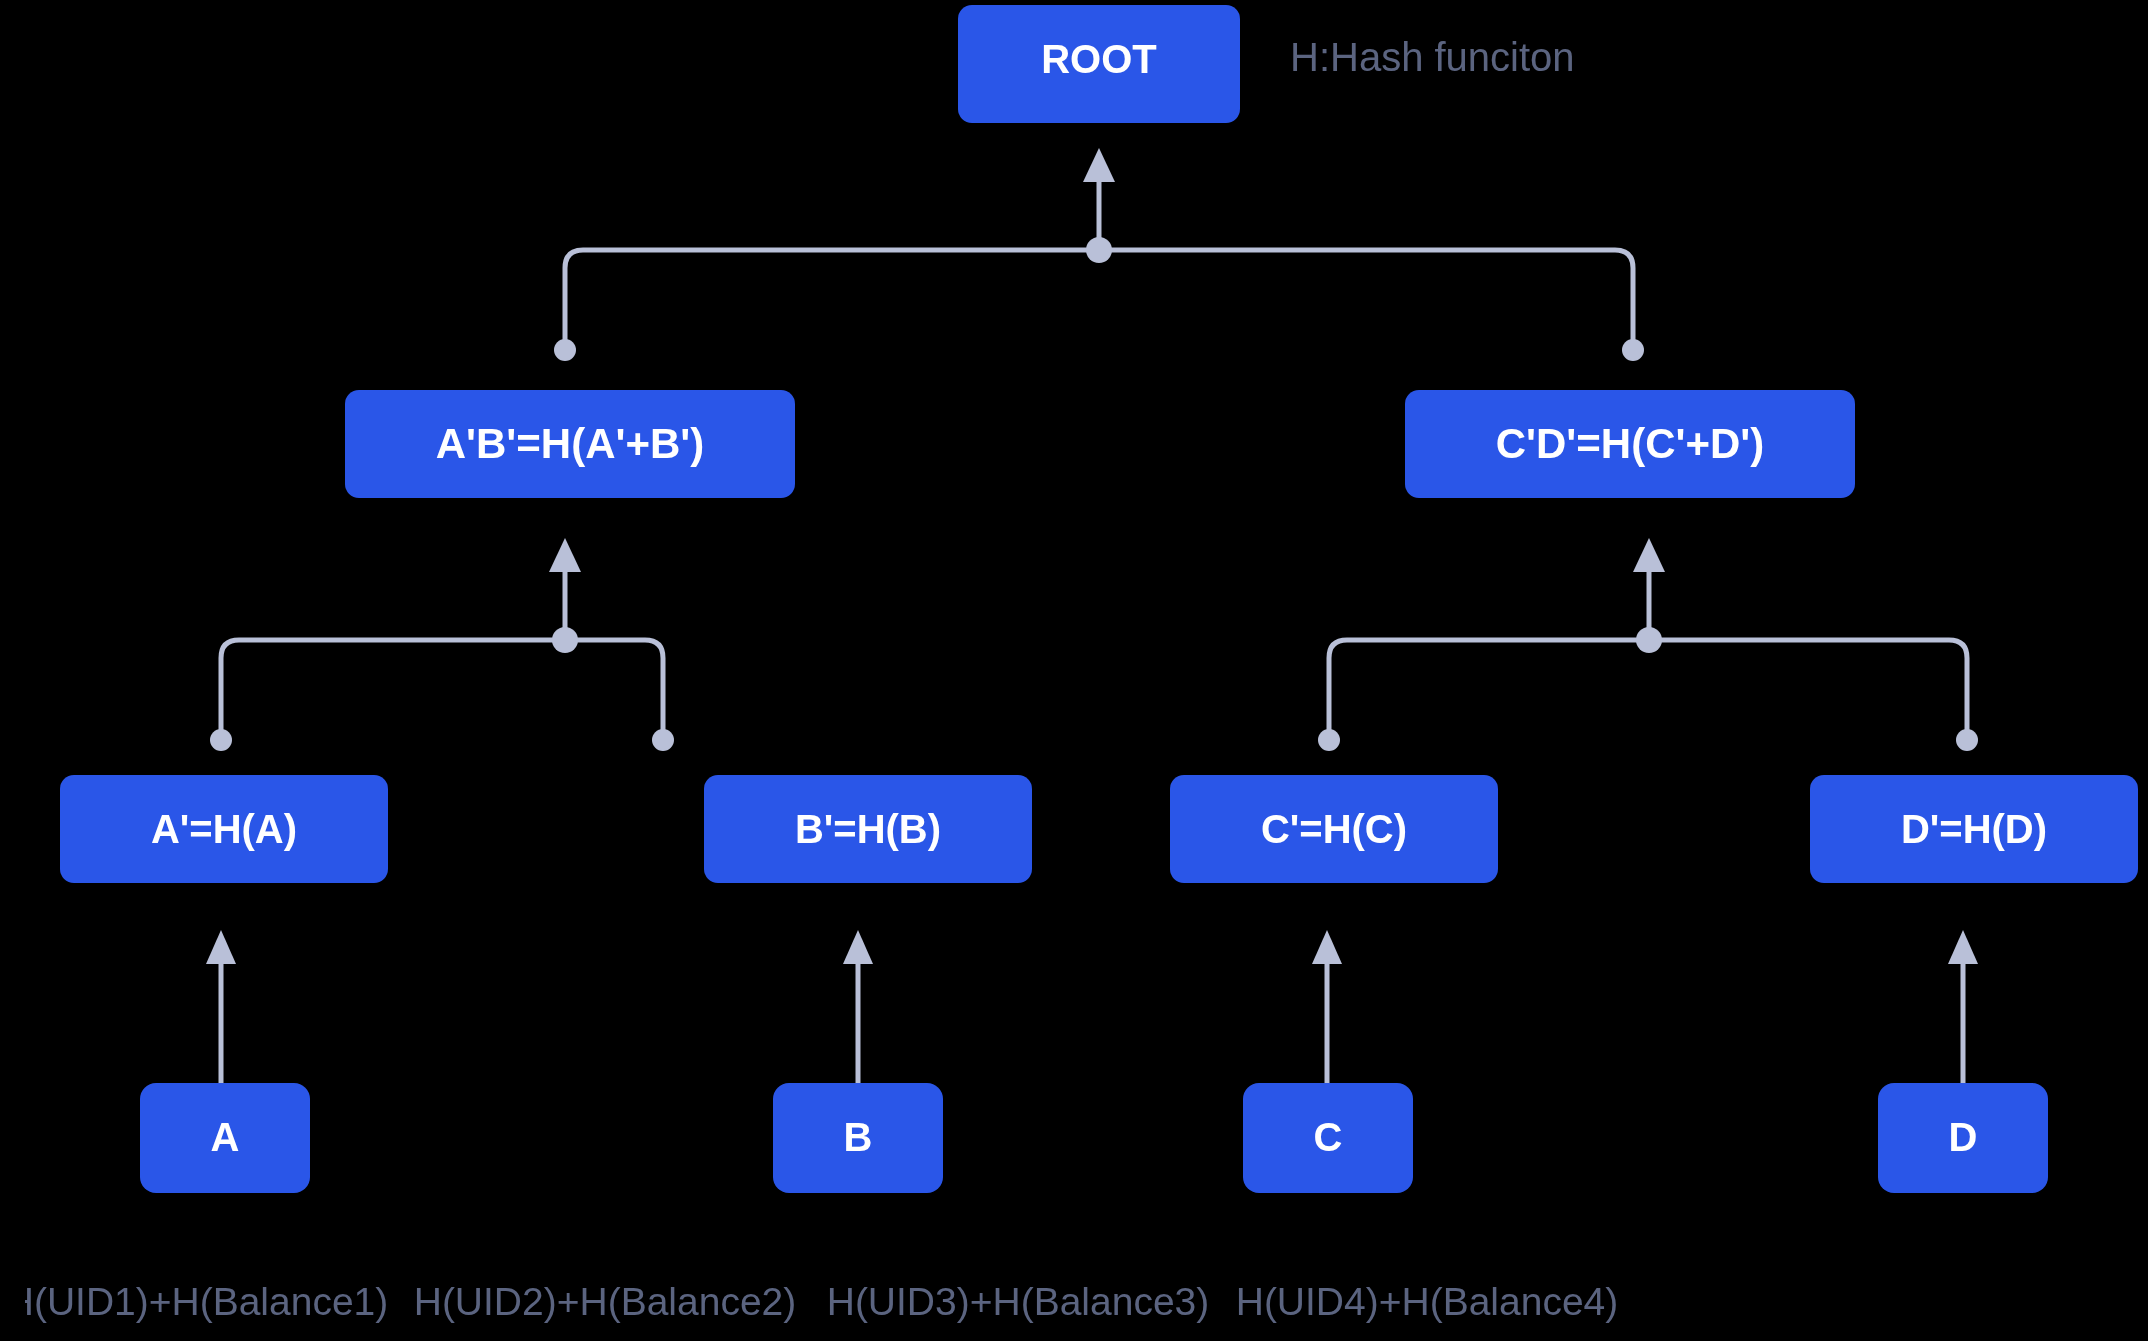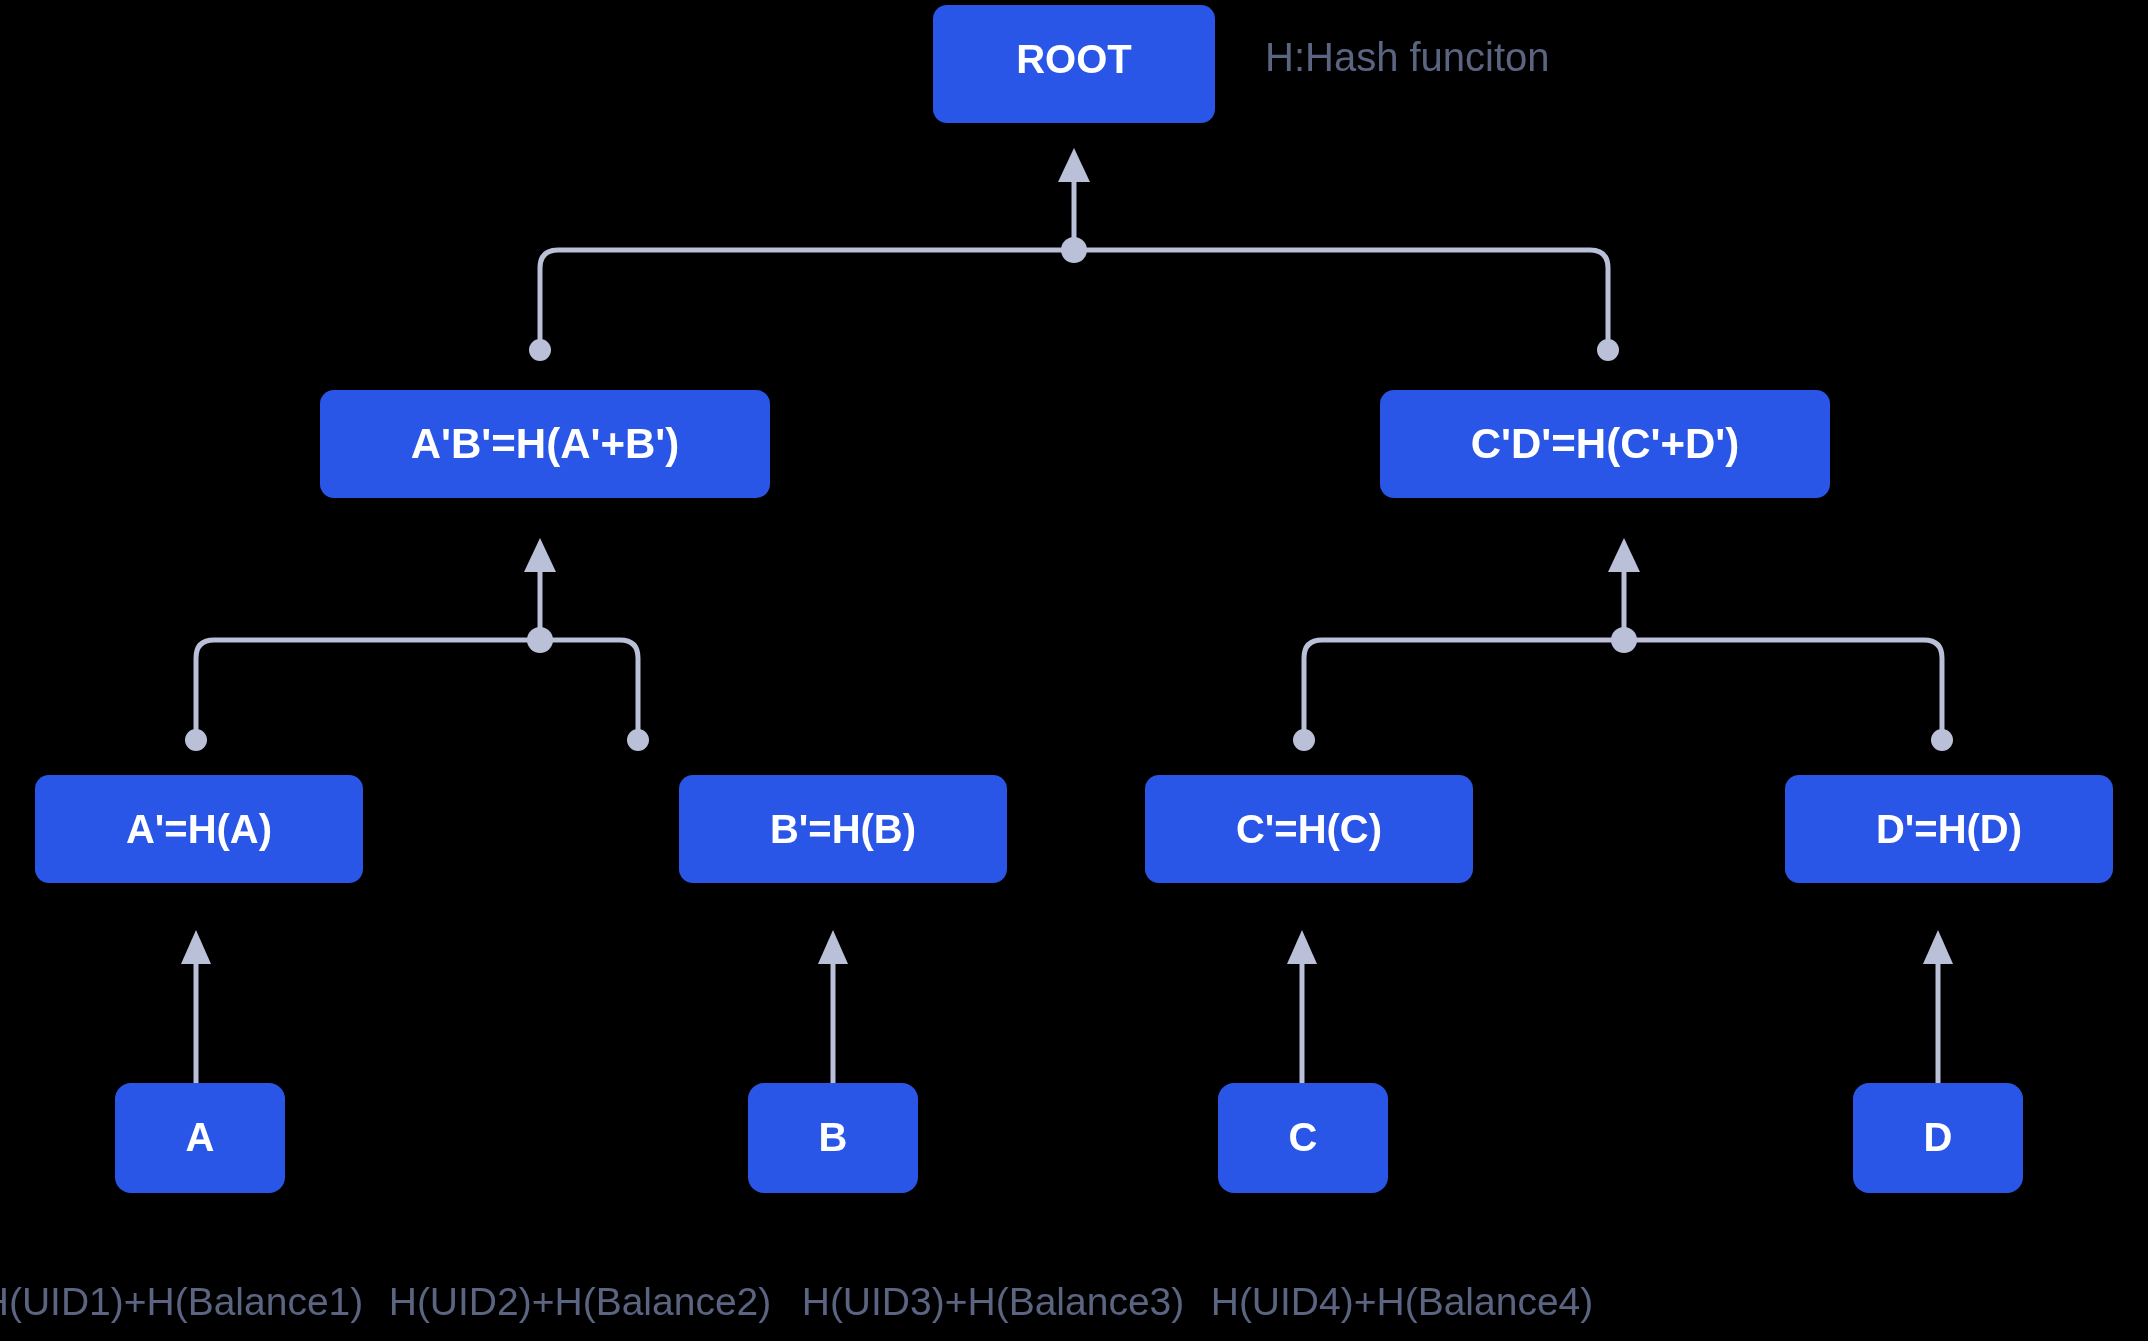--- a/index.html
+++ b/index.html
@@ -12,20 +12,21 @@
     width: 2148px;
     height: 1341px;
     overflow: hidden;
     font-family: "Liberation Sans", sans-serif;
   }
   #diagram-root {
     position: relative;
     width: 1940px;
     height: 1341px;
     background: #000000;
+    margin-left: 25px;
   }
   svg.canvas {
     position: absolute;
     top: 0;
     left: 0;
     width: 2148px;
     height: 1341px;
     display: block;
   }
   .node-box {

